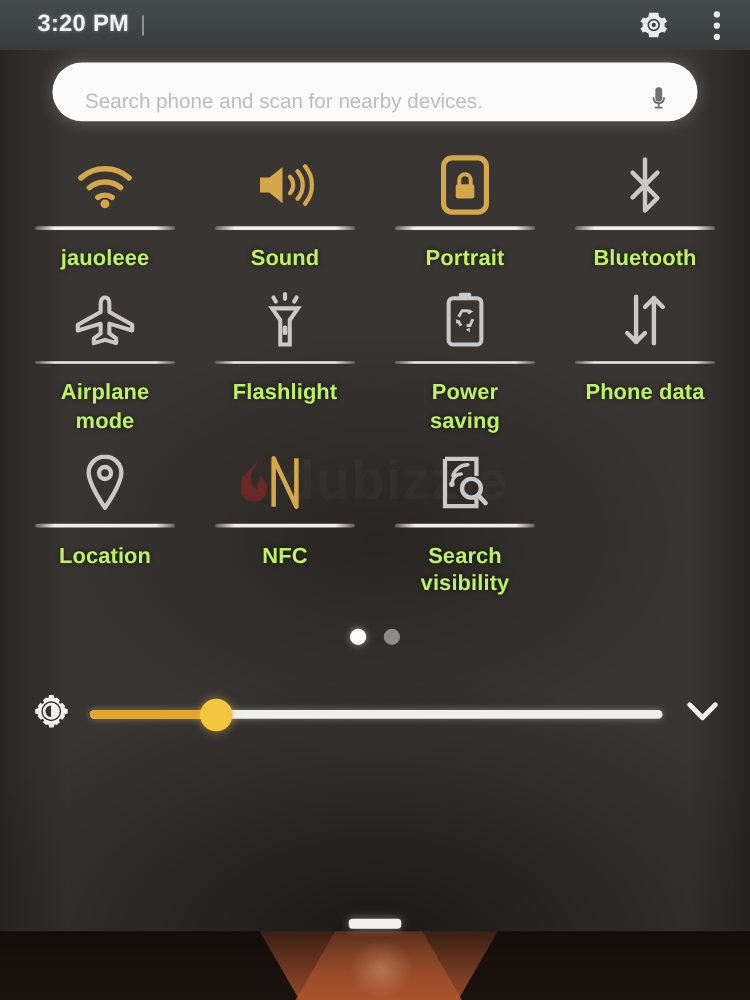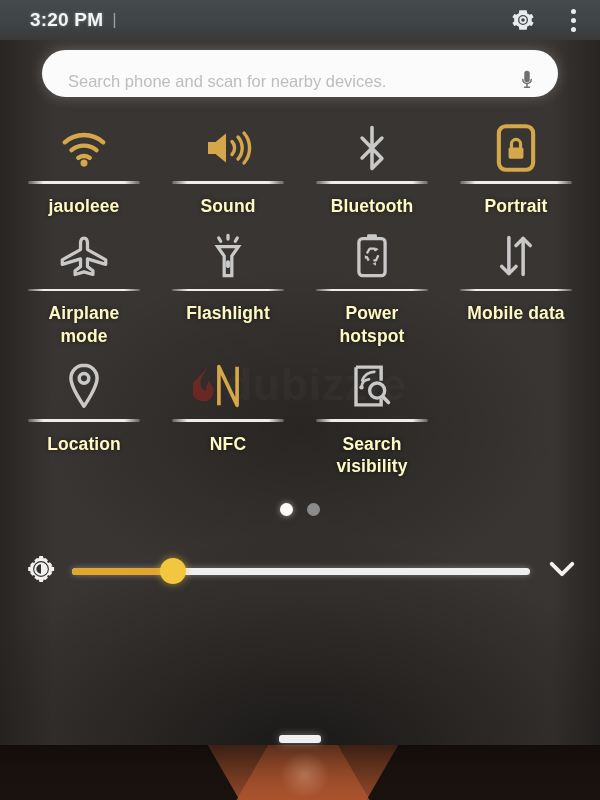--- a/index.html
+++ b/index.html
@@ -85,21 +85,21 @@
     width:25%; display:flex; flex-direction:column; align-items:center;
     padding-top:10px;
   }
   .tile .ico { height:58px; display:flex; align-items:center; justify-content:center; }
   .tile .rule {
     width:78%; height:2.5px; border-radius:2px;
     background:linear-gradient(90deg,rgba(235,235,235,.25),#ededed 14%,#ededed 86%,rgba(235,235,235,.25));
     margin:4px 0 0 0;
   }
   .tile .lbl {
-    margin-top:11px; color:#fef9c3; font-size:17.5px; font-weight:bold;
+    margin-top:11px; color:#bef264; font-size:17.5px; font-weight:bold;
     text-align:center; line-height:1.28; letter-spacing:.1px;
     text-shadow:0 0 4px rgba(0,0,0,.6);
   }
   .r2 .lbl, .r3 .lbl { max-width:110px; }
 
   
   #dots { position:relative; display:flex; justify-content:center; gap:14px; margin-top:26px; z-index:3; }
   #dots i { width:13px; height:13px; border-radius:50%; background:#8b8b8b; display:block; }
   #dots i.on { background:#fdfdfd; box-shadow:0 0 6px rgba(255,255,255,.5); }
 
@@ -207,38 +207,38 @@
                 <path d="M40 6a23 23 0 0 1 0 30"></path>
               </g>
             </svg>
           </div>
           <div class="rule"></div>
           <div class="lbl">Sound</div>
         </div>
 
         <div class="tile">
           <div class="ico">
-            <svg width="34" height="46" viewBox="0 0 28 44" aria-hidden="true">
-              <path fill="none" stroke="#c9c9c9" stroke-width="3.4" stroke-linejoin="round" stroke-linecap="round" d="M14 2.5v39l9.5-9.5L4.5 12.5M23.5 12.5L4.5 31.5"></path>
-            </svg>
-          </div>
-          <div class="rule"></div>
-          <div class="lbl">Bluetooth</div>
-        </div>
-
-        <div class="tile">
-          <div class="ico">
             <svg width="40" height="48" viewBox="0 0 34 42" aria-hidden="true">
               <rect x="2" y="2" width="30" height="38" rx="6" ry="6" fill="none" stroke="#d4a84a" stroke-width="3.6"></rect>
               <path fill="none" stroke="#d4a84a" stroke-width="2.8" d="M13 21v-3.5a4 4 0 0 1 8 0V21"></path>
               <rect x="10.5" y="20.5" width="13" height="10" rx="1.6" fill="#d4a84a"></rect>
             </svg>
           </div>
           <div class="rule"></div>
           <div class="lbl">Portrait</div>
+        </div>
+
+        <div class="tile">
+          <div class="ico">
+            <svg width="34" height="46" viewBox="0 0 28 44" aria-hidden="true">
+              <path fill="none" stroke="#c9c9c9" stroke-width="3.4" stroke-linejoin="round" stroke-linecap="round" d="M14 2.5v39l9.5-9.5L4.5 12.5M23.5 12.5L4.5 31.5"></path>
+            </svg>
+          </div>
+          <div class="rule"></div>
+          <div class="lbl">Bluetooth</div>
         </div>
       </div>
 
       <div class="tilerow r2">
 
         <div class="tile">
           <div class="ico">
             <svg width="50" height="44" viewBox="0 0 46 40" aria-hidden="true">
               <path fill="none" stroke="#c9c9c9" stroke-width="3" stroke-linejoin="round" d="M23 3.5c2.1 0 3.2 2.2 3.2 5.2v5.4L43 23.5v4.2l-16.8-5v7.1l5 3.8v3.4L23 34.6l-8.2 2.4v-3.4l5-3.8v-7.1l-16.8 5v-4.2l16.8-9.4V8.7c0-3 1.1-5.2 3.2-5.2z"></path>
             </svg>
@@ -272,36 +272,36 @@
                 <path d="M12 26.2l-2-3.6"></path>
               </g>
               <g fill="#c9c9c9">
                 <path d="M18.2 14.1l2.9 1.7-3 1.7z"></path>
                 <path d="M15.6 29.2l2.9-1.7.1 3.4z"></path>
                 <path d="M8.3 21.3l.2 3.4 2.9-1.8z"></path>
               </g>
             </svg>
           </div>
           <div class="rule"></div>
-          <div class="lbl">Power hotspot</div>
+          <div class="lbl">Power saving</div>
         </div>
 
         <div class="tile">
           <div class="ico">
             <svg width="44" height="46" viewBox="0 0 40 42" aria-hidden="true">
               <g fill="none" stroke="#c9c9c9" stroke-width="3.2" stroke-linecap="round" stroke-linejoin="round">
                 <path d="M13.5 4v33"></path>
                   <path d="M7 30.5l6.5 6.5 6.5-6.5"></path>
                 <path d="M26.5 38V5"></path>
                   <path d="M20 11.5L26.5 5 33 11.5"></path>
               </g>
             </svg>
           </div>
           <div class="rule"></div>
-          <div class="lbl">Mobile data</div>
+          <div class="lbl">Phone data</div>
         </div>
       </div>
 
       <div class="tilerow r3">
 
 
         <div class="tile">
           <div class="ico">
             <svg width="40" height="48" viewBox="0 0 34 44" aria-hidden="true">
               <path fill="none" stroke="#c9c9c9" stroke-width="3.2" stroke-linejoin="round" d="M17 3c-6.6 0-12 5.3-12 11.9C5 23.5 17 40.5 17 40.5S29 23.5 29 14.9C29 8.3 23.6 3 17 3z"></path>

